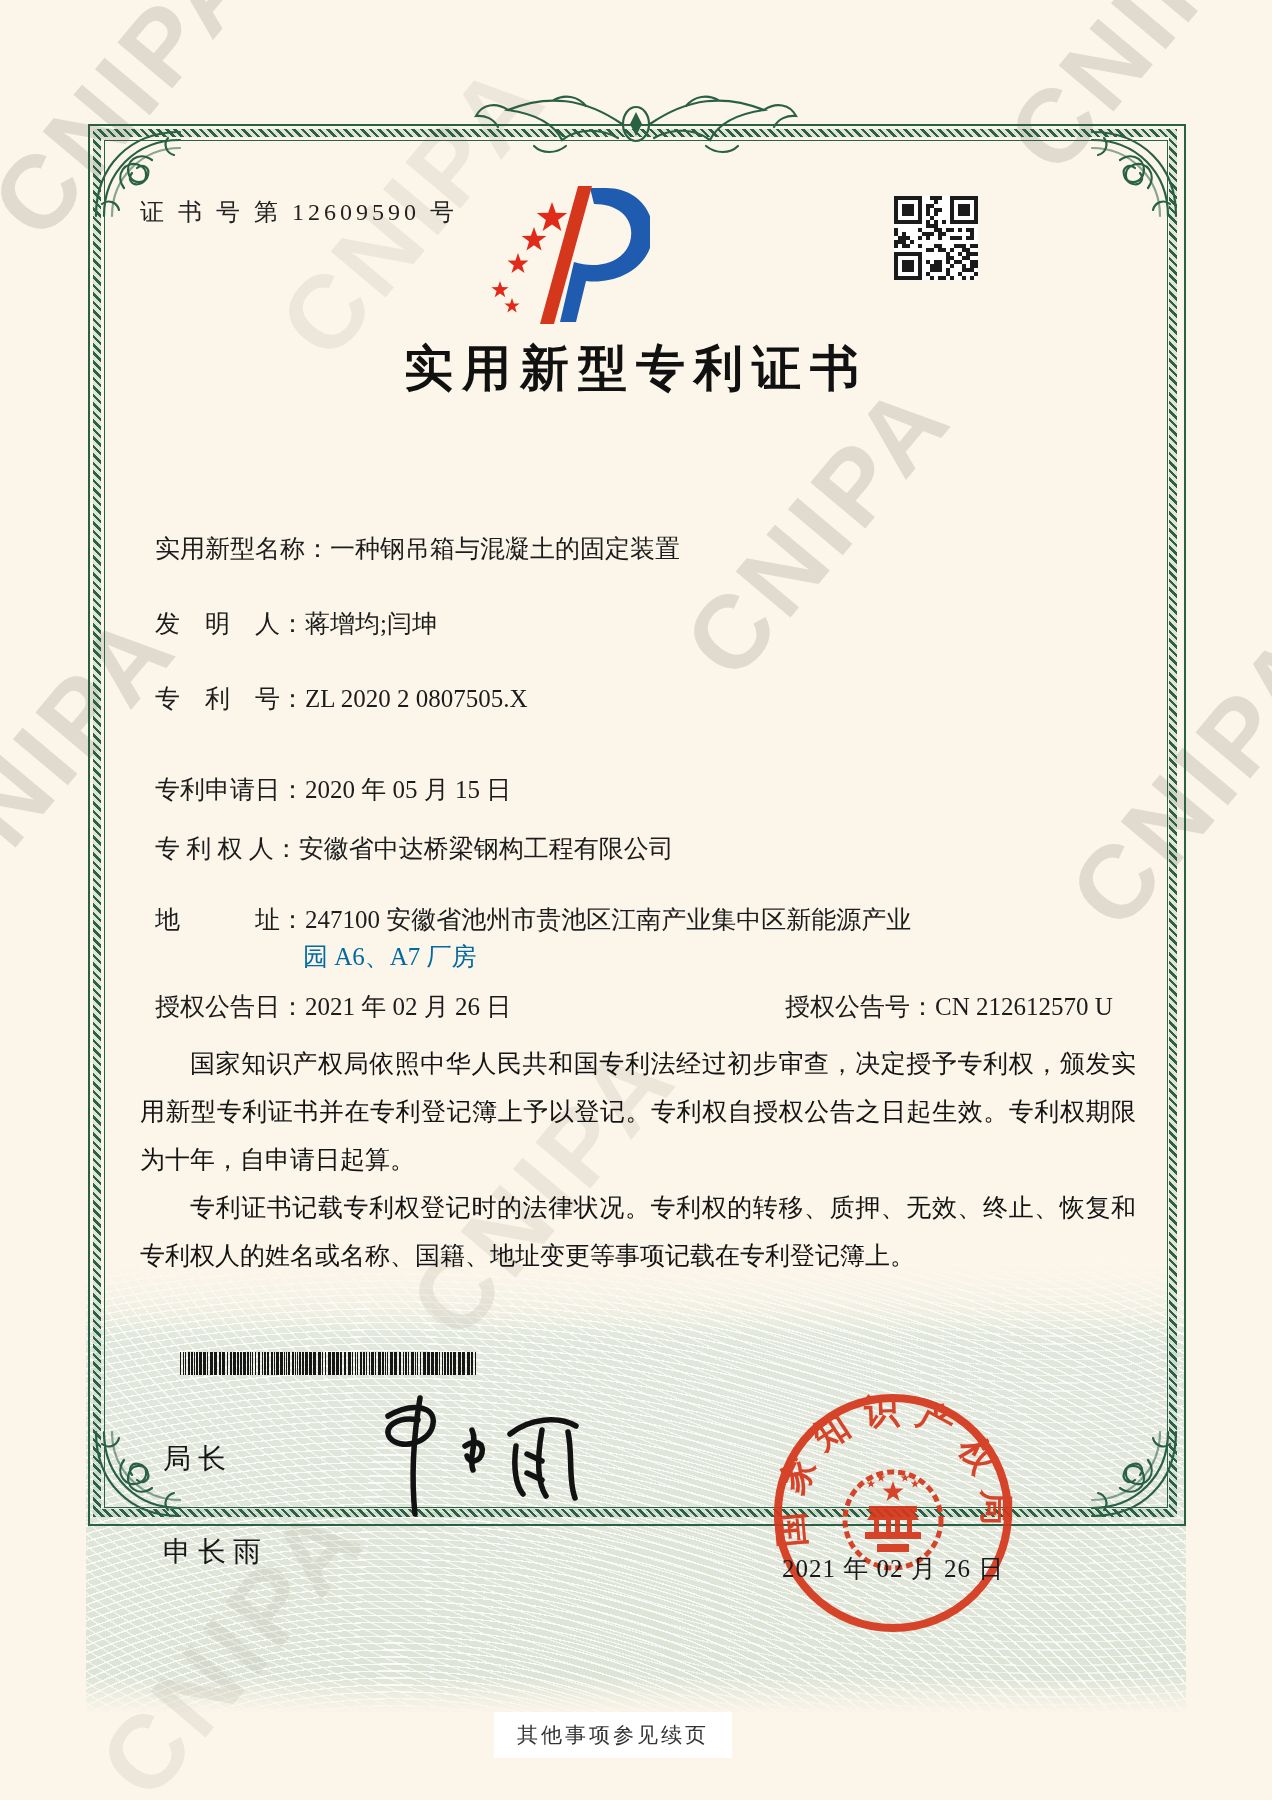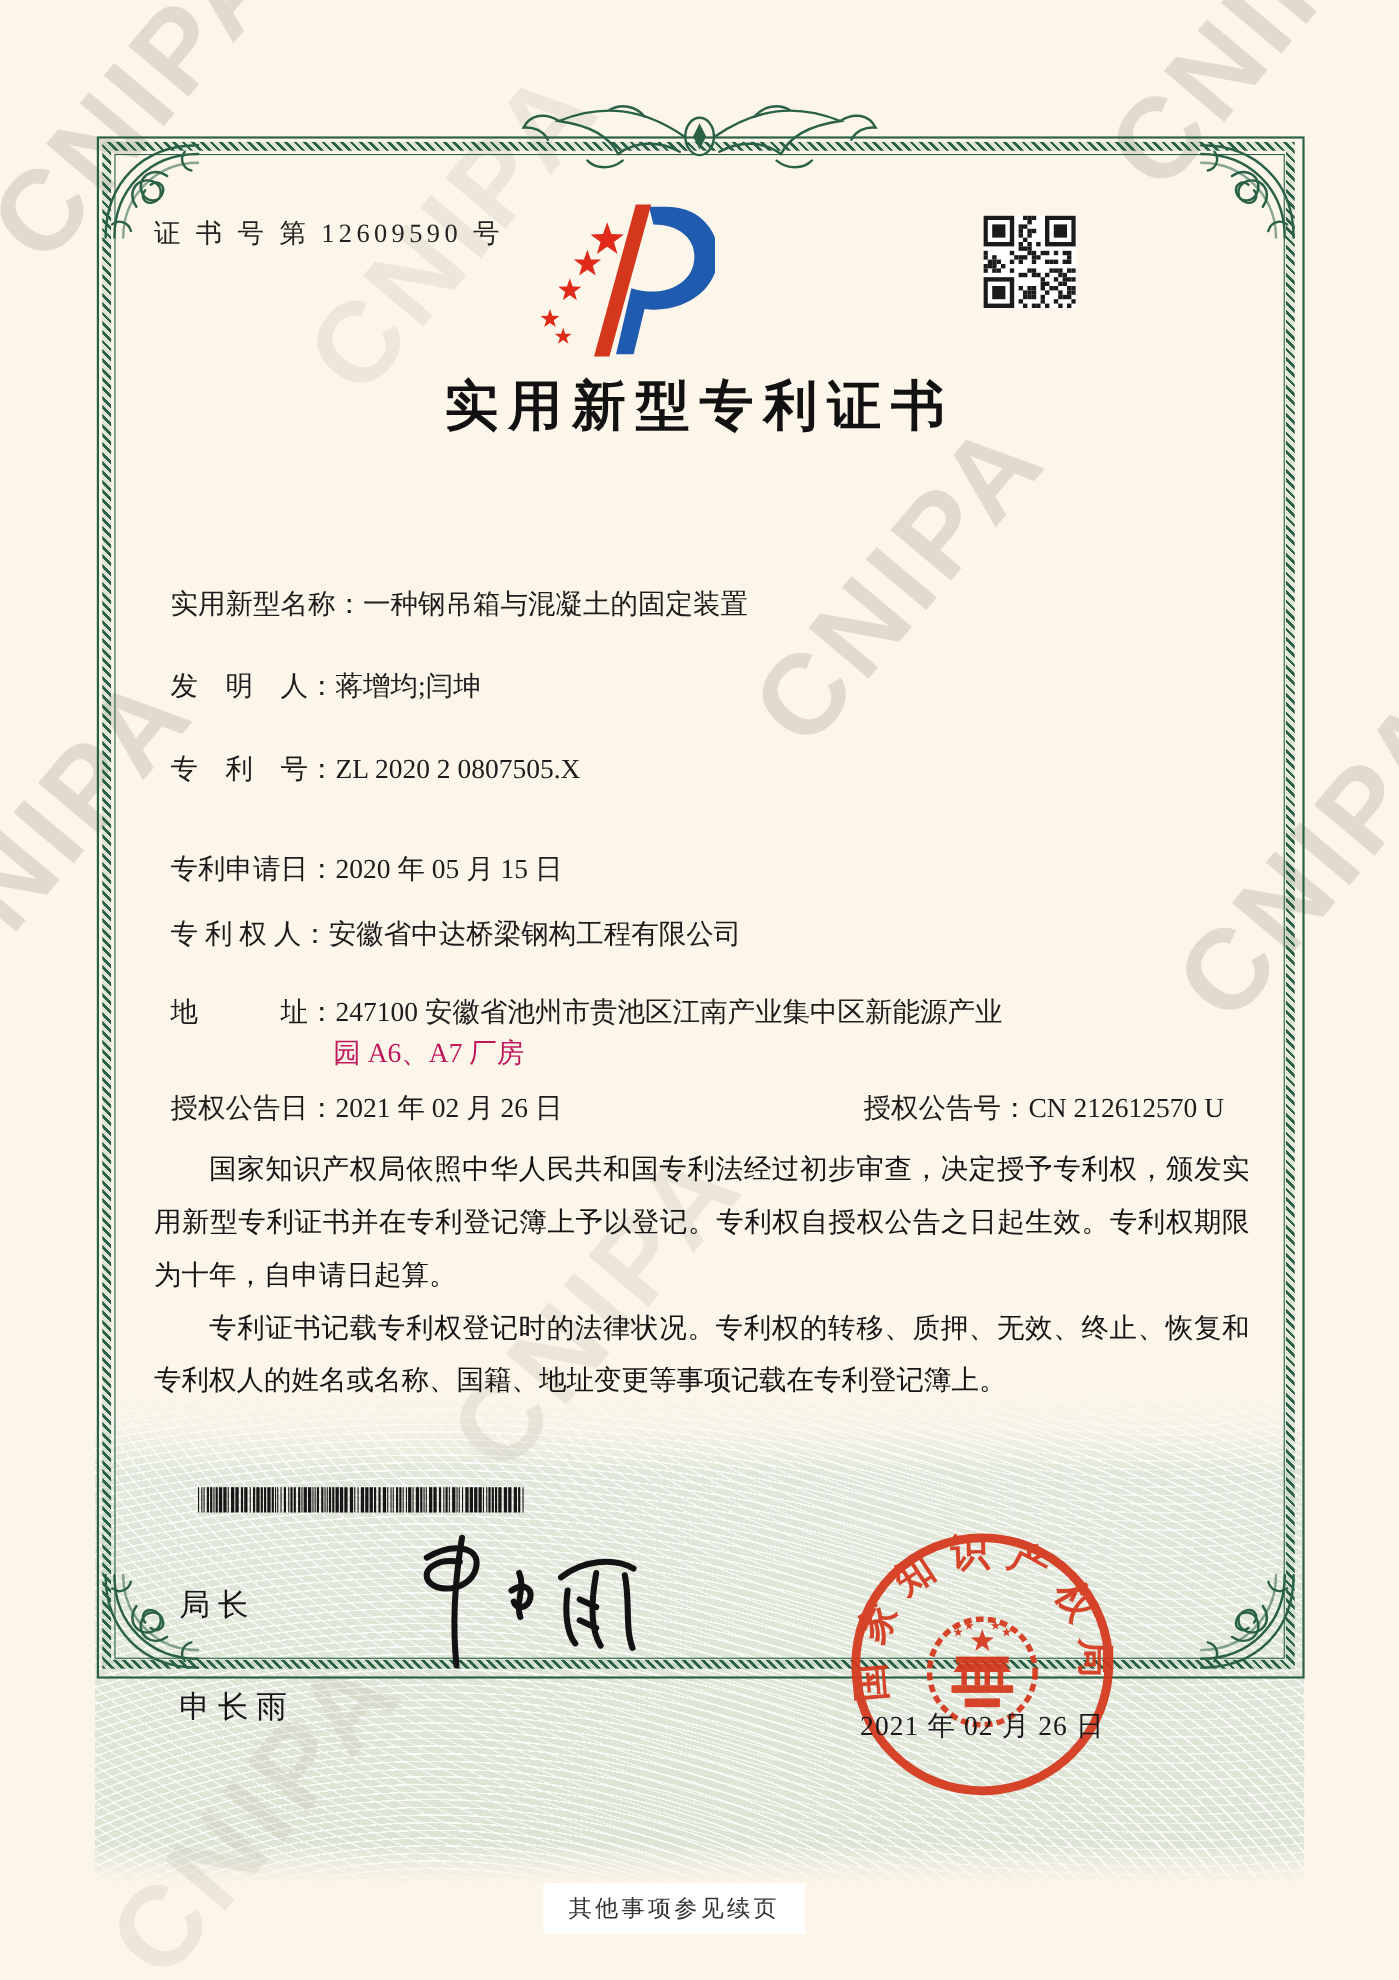--- a/index.html
+++ b/index.html
@@ -41,21 +41,21 @@
       color:#222;z-index:6;}
   .logo{position:absolute;left:478px;top:178px;width:172px;height:152px;z-index:6;}
   .qr{position:absolute;left:894px;top:196px;width:84px;height:84px;z-index:6;}
   .title{position:absolute;left:0;right:0;top:336px;text-align:center;font-size:49px;
       font-weight:bold;letter-spacing:9px;color:#111;z-index:6;}
 
   
   .frow{position:absolute;left:155px;width:990px;font-size:25px;color:#1c1c1c;z-index:6;
       white-space:nowrap;}
   .frow .lab{display:inline-block;}
-  .addr2{position:absolute;left:303px;font-size:25px;color:#be185d;z-index:6;}
+  .addr2{position:absolute;left:303px;font-size:25px;color:#0369a1;z-index:6;}
   .grant-right{position:absolute;left:630px;top:0;}
 
   
   .para{position:absolute;left:140px;width:996px;font-size:25px;line-height:48px;
       color:#141414;text-align:justify;text-indent:2em;z-index:6;}
 
   
   .barcode{position:absolute;left:180px;top:1352px;width:300px;height:23px;z-index:6;
       display:flex;align-items:stretch;}
   .barcode i{display:block;background:#161616;height:100%;}

